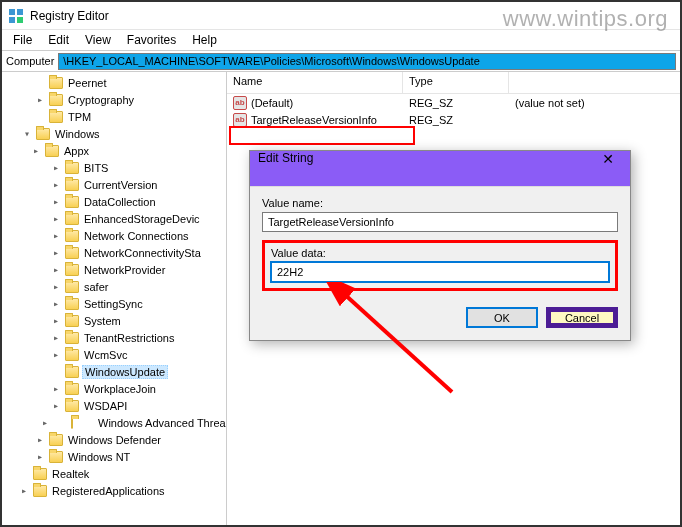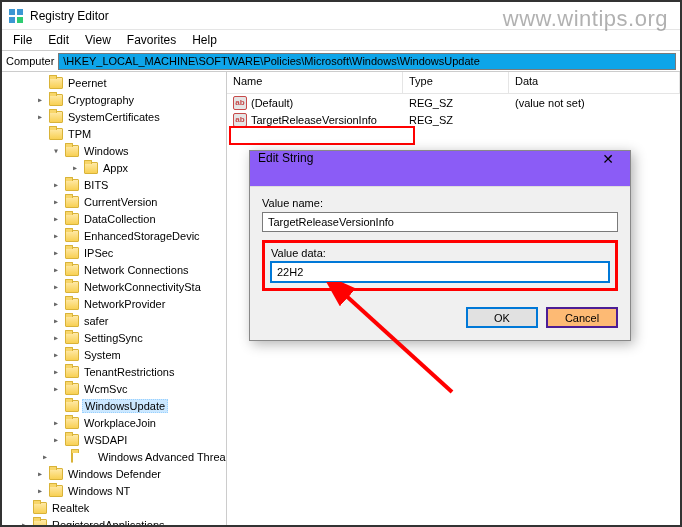--- a/index.html
+++ b/index.html
@@ -37,21 +37,21 @@
     .dialog { position: absolute; left: 247px; top: 148px; width: 382px; background: #f0f0f0; border: 1px solid #888; box-shadow: 3px 3px 12px rgba(0,0,0,0.3); z-index: 10; }
     .dialog-title { height: 36px; background: #8b5cf6; display: flex; align-items: flex-start; padding: 0 8px; border-bottom: 1px solid #ddd; }
     .dialog-title .t { flex: 1; font-size: 12px; }
     .dialog-title .close { width: 28px; text-align: center; font-size: 14px; cursor: pointer; }
     .dialog-body { padding: 10px 12px; }
     .dialog-body .field-label { font-size: 11px; margin-bottom: 3px; }
     .dialog-body input[type=text] { width: 100%; border: 1px solid #7a7a7a; height: 20px; padding: 0 5px; font-size: 11px; font-family: inherit; background: #fff; }
     .dialog-body .ro { background: #fff; color: #000; }
     .vd-wrap { border: 3px solid #ff0000; padding: 4px 6px 6px 6px; margin-top: 8px; }
     .dialog-buttons { display: flex; justify-content: flex-end; gap: 8px; padding: 6px 12px 12px 12px; }
-    .dialog-buttons button { width: 72px; height: 21px; font-size: 11px; border: 2px solid #4c1d95; background: #fdba74; cursor: pointer; }
+    .dialog-buttons button { width: 72px; height: 21px; font-size: 11px; border: 5px solid #4c1d95; background: #fef9c3; cursor: pointer; }
     .dialog-buttons button.primary { background: #e1e1e1; border: 2px solid #0078d7; }
     .arrow { position: absolute; z-index: 20; pointer-events: none; }
     .c-name { width: 176px; }
     .c-type { width: 106px; }
     .c-data { flex: 1; }
   </style>
 </head>
 <body>
 
 <div class="watermark">www.wintips.org</div>
@@ -85,35 +85,30 @@
         <span class="exp b"></span>
         <span class="folder-icon"></span>
         <span class="label">Peernet</span>
       </div>
       <div class="tree-node" style="padding-left: 32px;">
         <span class="exp r"></span>
         <span class="folder-icon"></span>
         <span class="label">Cryptography</span>
       </div>
       <div class="tree-node" style="padding-left: 32px;">
-        <span class="exp r"></span>
-        <span class="folder-icon"></span>
-        <span class="label">SystemCertificates</span>
-      </div>
-      <div class="tree-node" style="padding-left: 32px;">
         <span class="exp b"></span>
         <span class="folder-icon"></span>
         <span class="label">TPM</span>
       </div>
-      <div class="tree-node" style="padding-left: 48px;">
+      <div class="tree-node" style="padding-left: 19px;">
         <span class="exp v"></span>
         <span class="folder-icon"></span>
         <span class="label">Windows</span>
       </div>
-      <div class="tree-node" style="padding-left: 67px;">
+      <div class="tree-node" style="padding-left: 28px;">
         <span class="exp r"></span>
         <span class="folder-icon"></span>
         <span class="label">Appx</span>
       </div>
       <div class="tree-node" style="padding-left: 48px;">
         <span class="exp r"></span>
         <span class="folder-icon"></span>
         <span class="label">BITS</span>
       </div>
       <div class="tree-node" style="padding-left: 48px;">
@@ -123,25 +118,20 @@
       </div>
       <div class="tree-node" style="padding-left: 48px;">
         <span class="exp r"></span>
         <span class="folder-icon"></span>
         <span class="label">DataCollection</span>
       </div>
       <div class="tree-node" style="padding-left: 48px;">
         <span class="exp r"></span>
         <span class="folder-icon"></span>
         <span class="label">EnhancedStorageDevic</span>
-      </div>
-      <div class="tree-node" style="padding-left: 48px;">
-        <span class="exp r"></span>
-        <span class="folder-icon"></span>
-        <span class="label">IPSec</span>
       </div>
       <div class="tree-node" style="padding-left: 48px;">
         <span class="exp r"></span>
         <span class="folder-icon"></span>
         <span class="label">Network Connections</span>
       </div>
       <div class="tree-node" style="padding-left: 48px;">
         <span class="exp r"></span>
         <span class="folder-icon"></span>
         <span class="label">NetworkConnectivitySta</span>
@@ -214,21 +204,20 @@
       <div class="tree-node" style="padding-left: 16px;">
         <span class="exp r"></span>
         <span class="folder-icon"></span>
         <span class="label">RegisteredApplications</span>
       </div>
     </div>
   <div class="list">
     <div class="list-header">
       <div class="col c-name">Name</div>
       <div class="col c-type">Type</div>
-      <div class="col c-data">Data</div>
     </div>
     <div id="rows">
         <div class="list-row">
           <div class="cell nm c-name">
             <span class="val-icon sz" style="font-size: 8px;">ab</span>
             <span>(Default)</span>
           </div>
           <div class="cell c-type">REG_SZ</div>
           <div class="cell c-data">(value not set)</div>
         </div>

